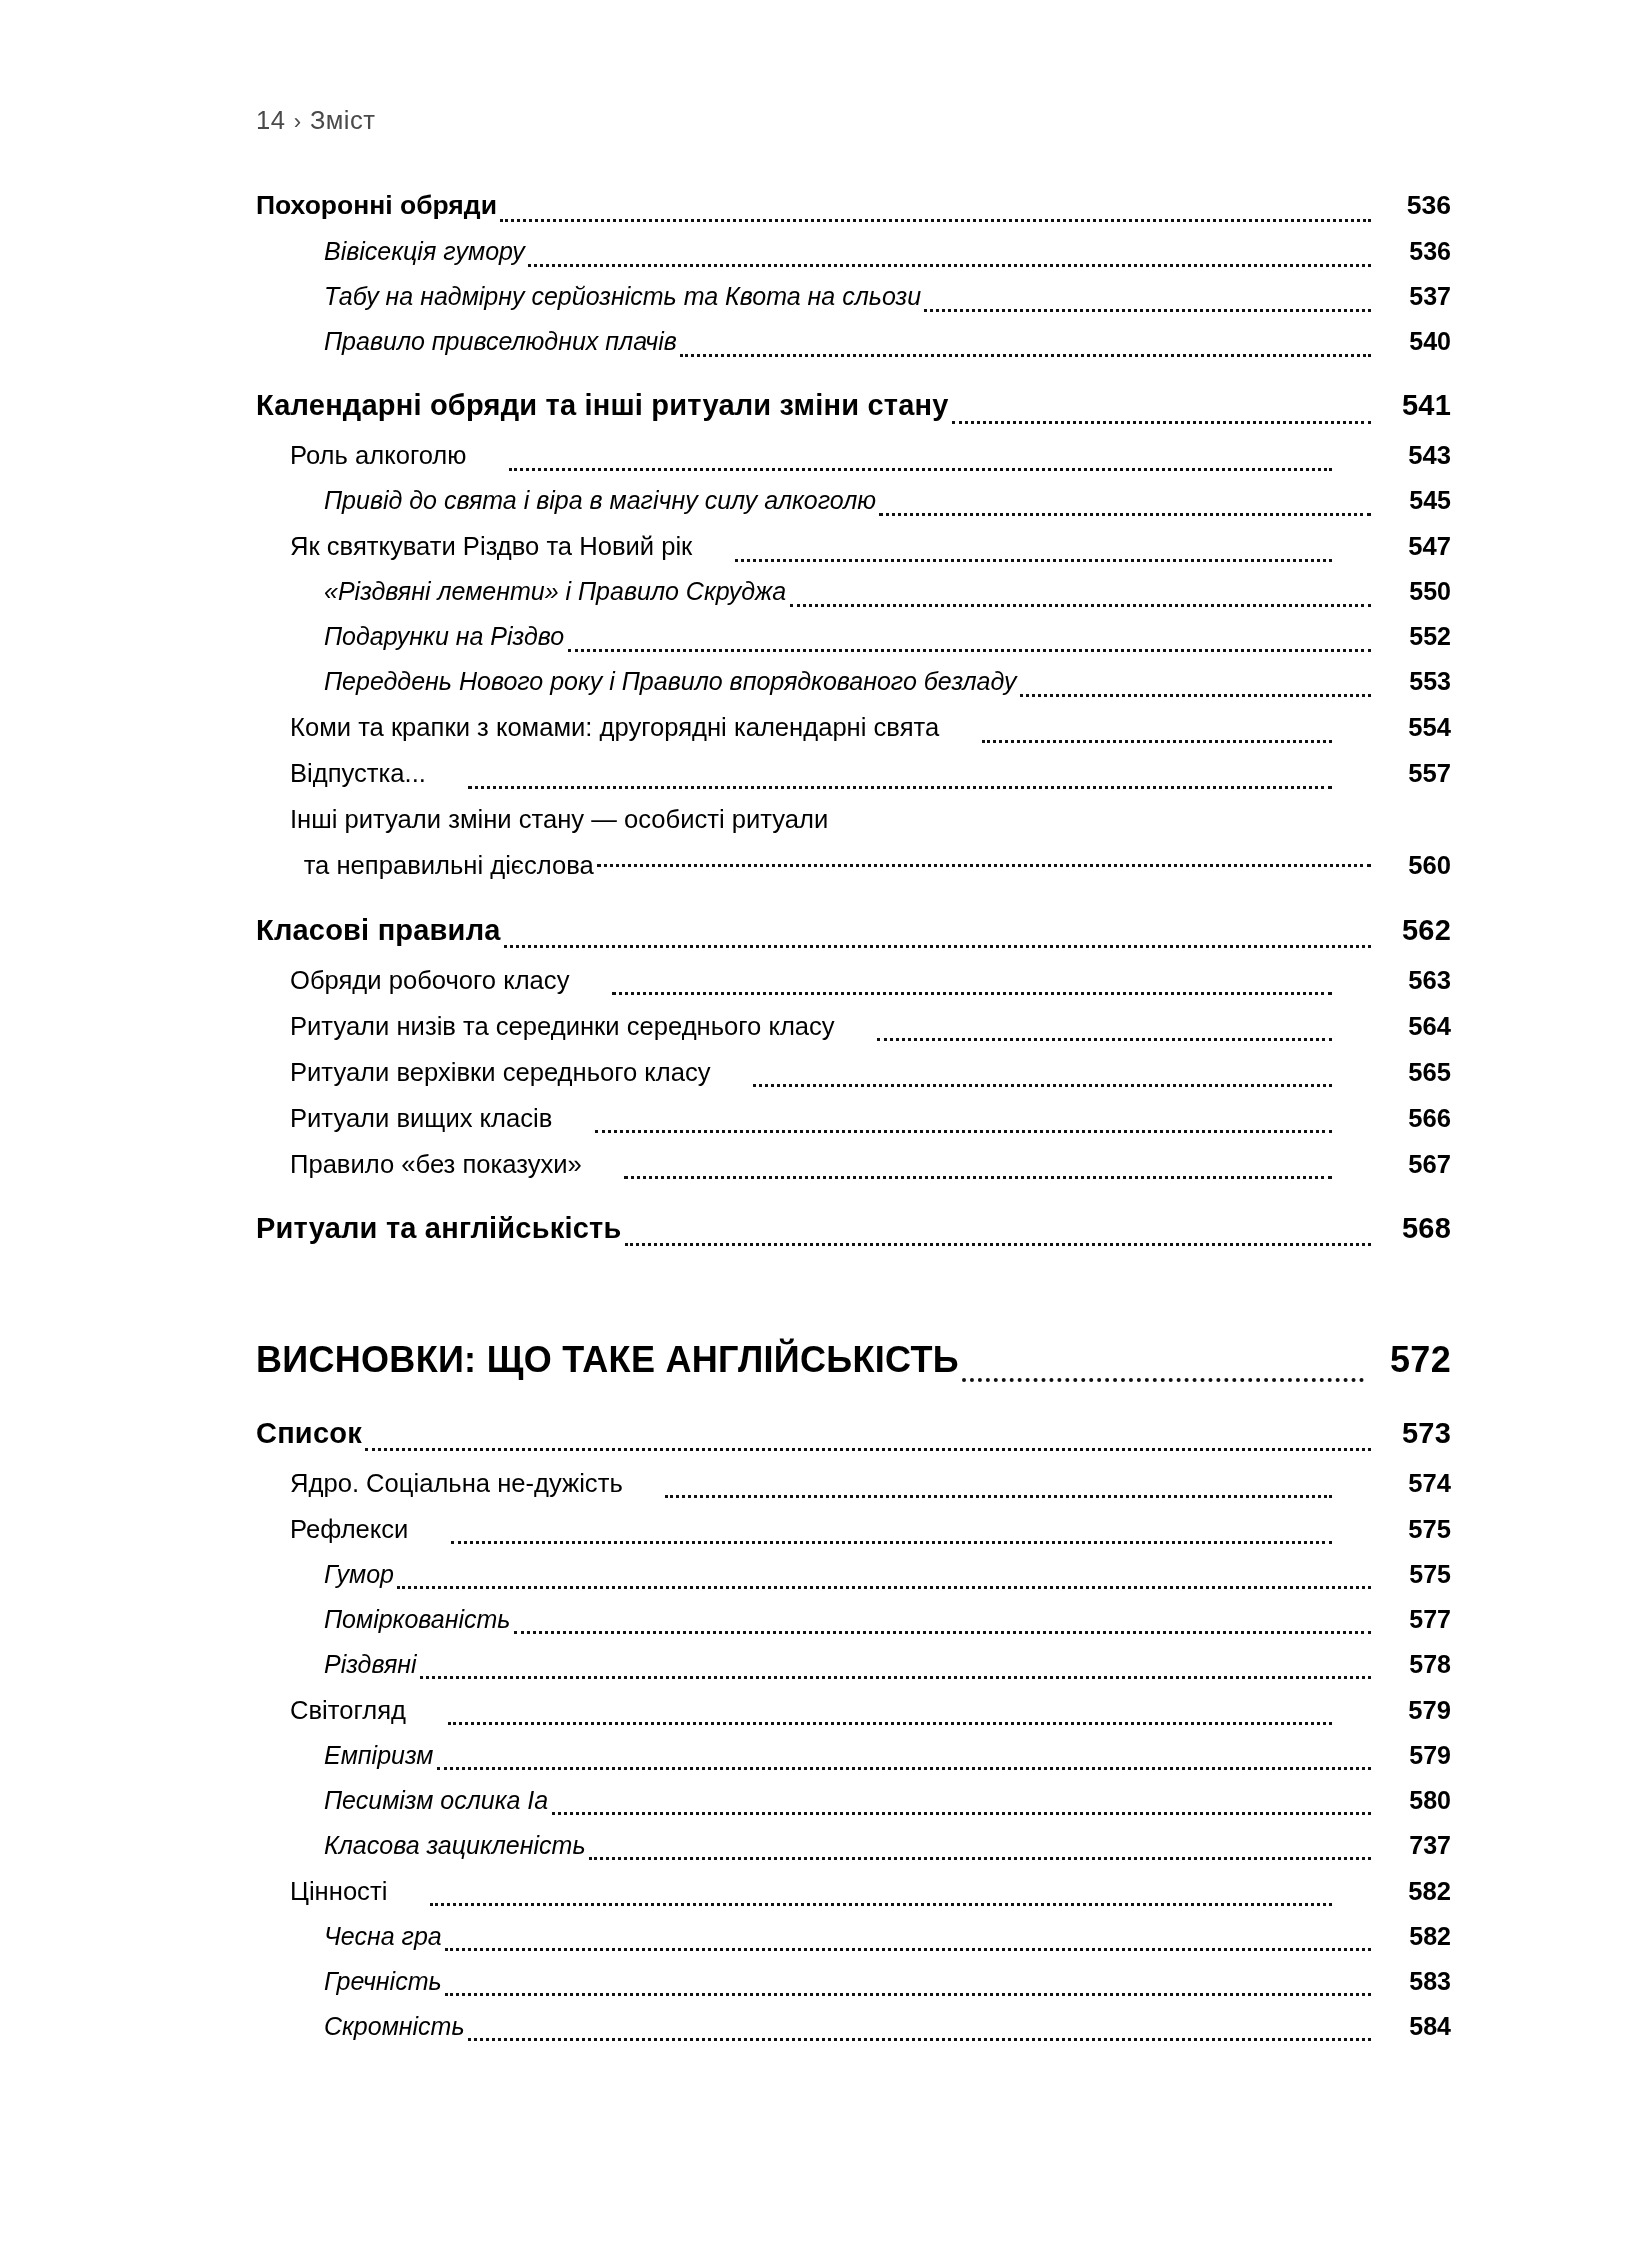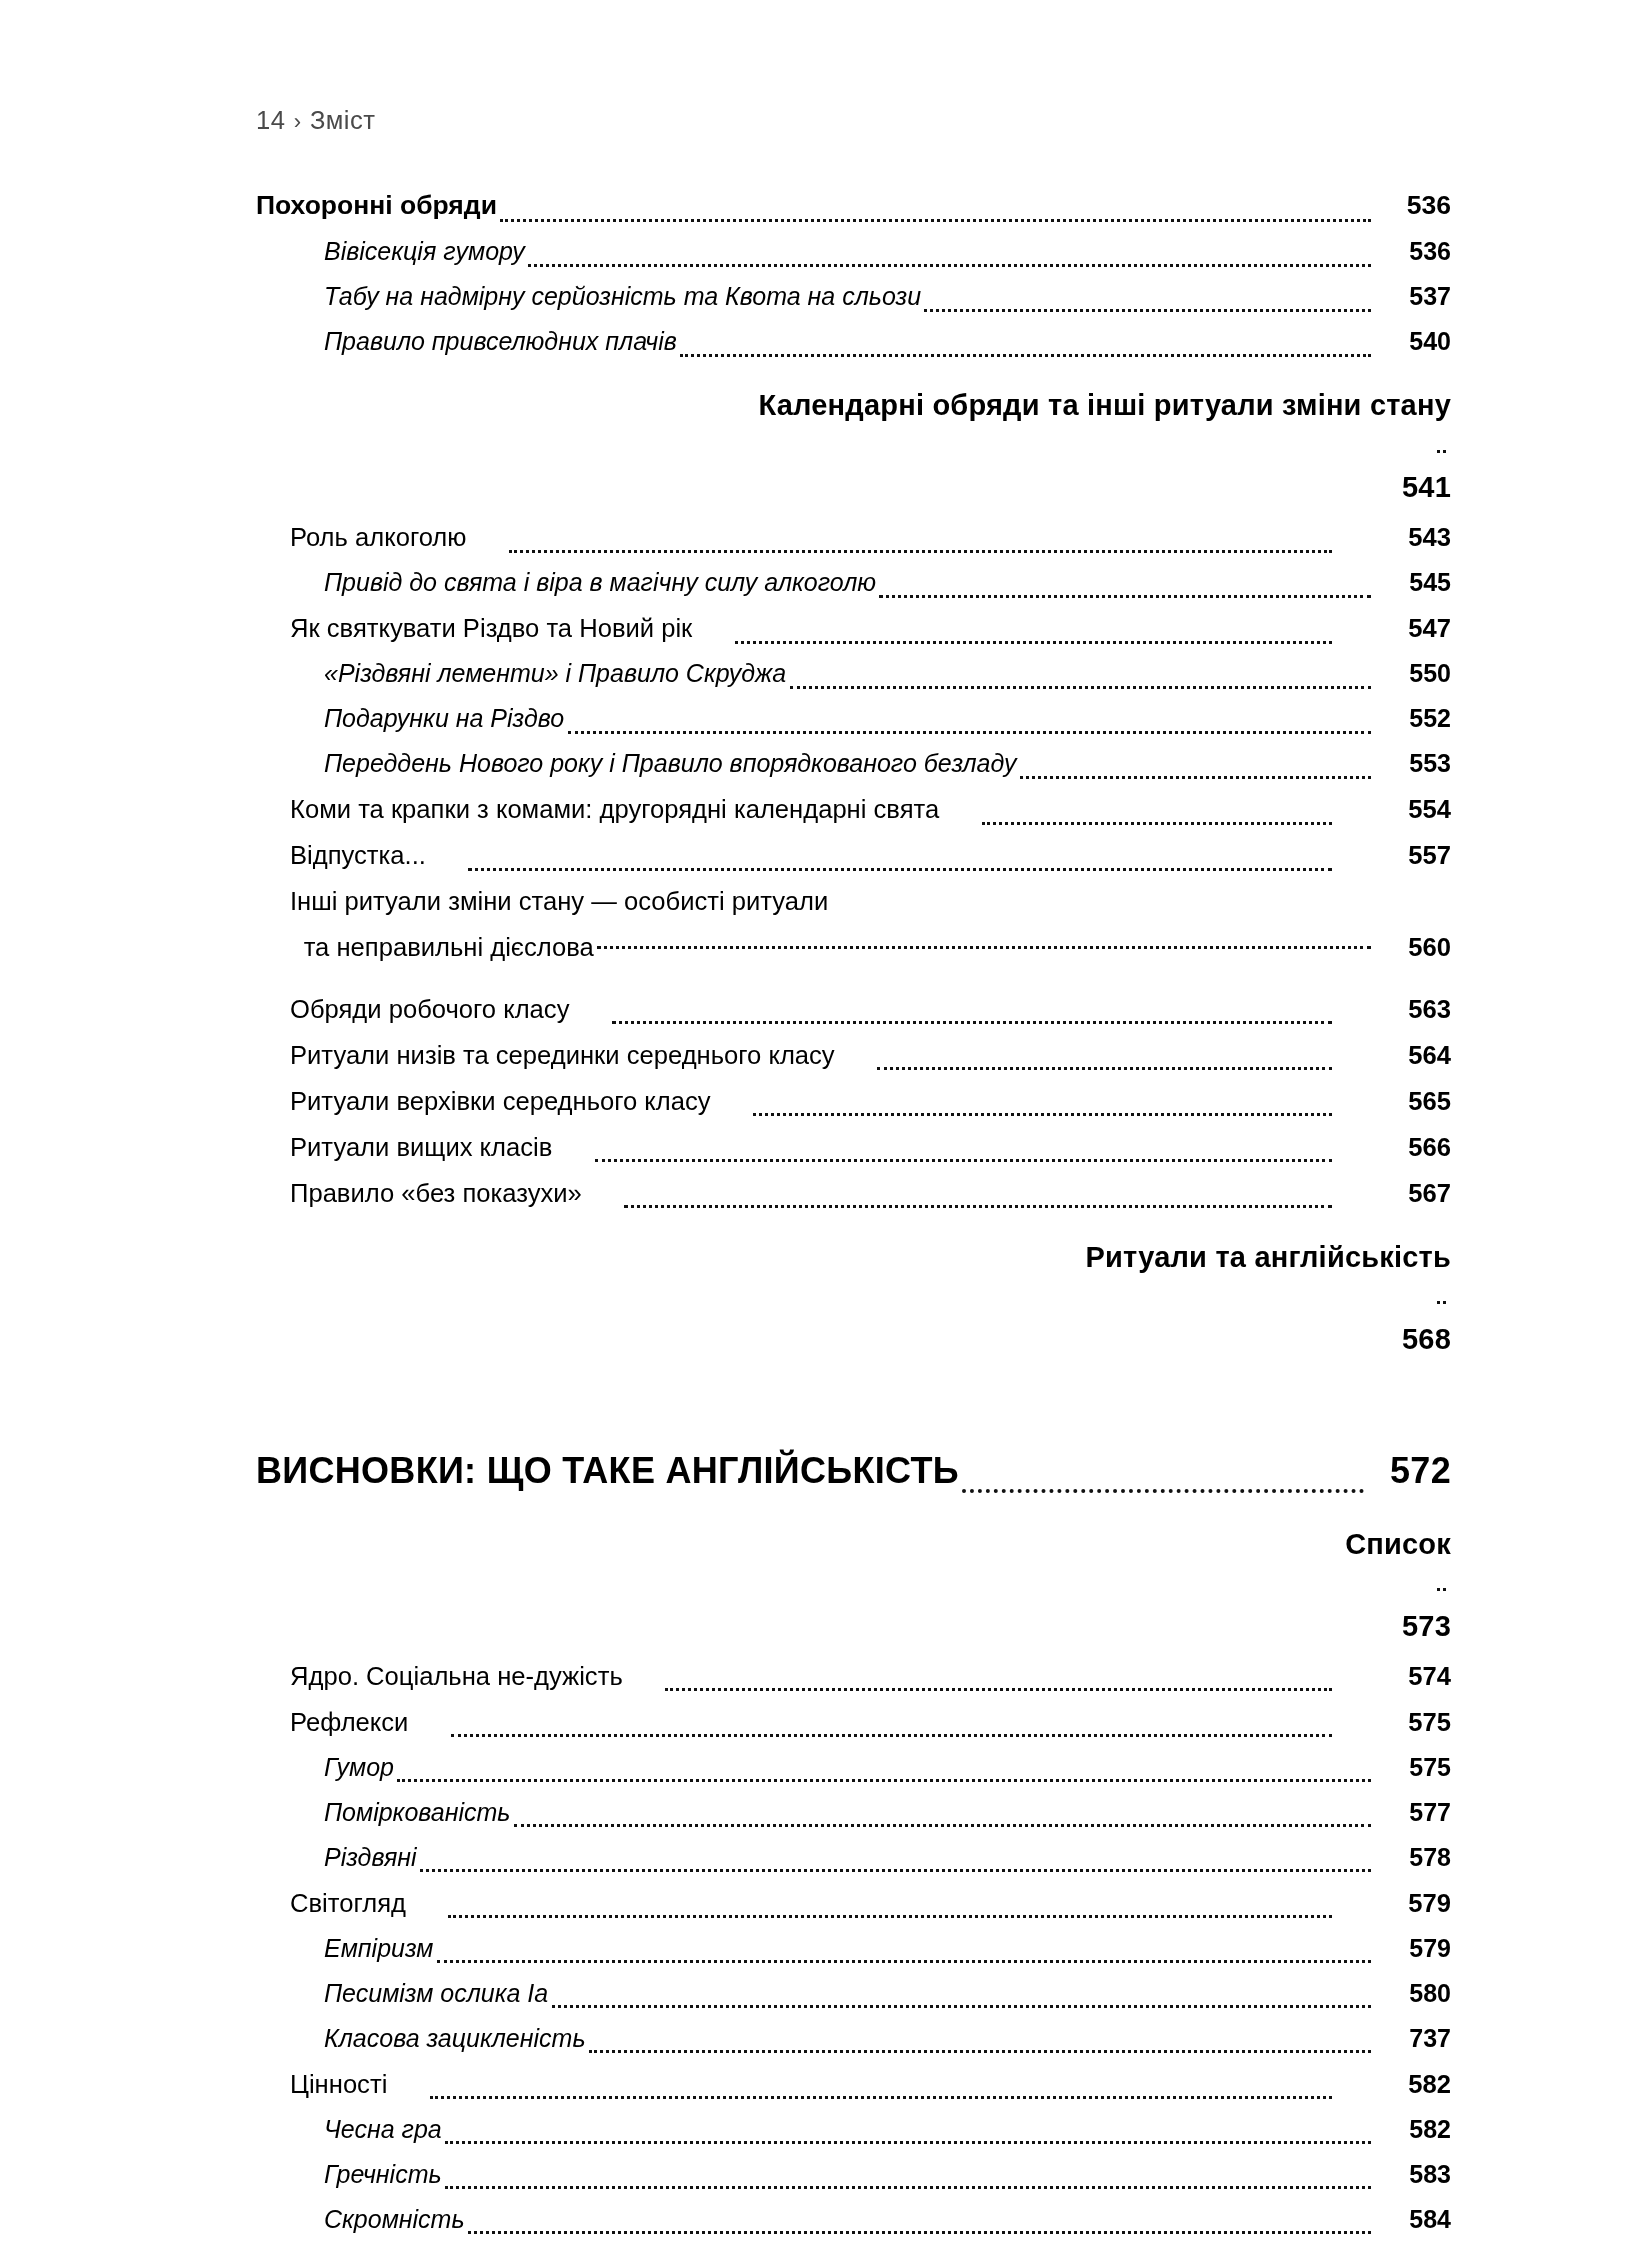--- a/index.html
+++ b/index.html
@@ -91,21 +91,20 @@
   .lvl-head .page-no { font-weight: 700; width: 75px; }
   .lvl-head .leader::before { border-bottom-width: 3.4px; bottom: 0.28em; }
 
   
   .lvl-head-lg {
     font-weight: 700;
     font-size: 29px;
     line-height: 53px;
     padding-left: 0px;
     letter-spacing: 0.2px;
-    flex-direction: column;
   }
   .lvl-head-lg .page-no { font-weight: 700; width: 75px; }
 
   
   .lvl-1 {
     font-weight: 400;
     font-size: 25.6px;
     line-height: 46px;
     padding-left: 34px;
     gap: 39px;
@@ -255,20 +254,25 @@
       </div>
       <div class="row-wrap">
         <div class="first-line">Інші ритуали зміни стану — особисті ритуали</div>
         <div class="second">
           <span class="label">та неправильні дієслова</span>
           <span class="leader"></span>
           <span class="page-no">560</span>
         </div>
       </div>
       <div class="gap-sm"></div>
+      <div class="row lvl-head-lg">
+        <span class="label">Класові правила</span>
+        <span class="leader"></span>
+        <span class="page-no">562</span>
+      </div>
       <div class="row lvl-1">
         <span class="label">Обряди робочого класу</span>
         <span class="leader"></span>
         <span class="page-no">563</span>
       </div>
       <div class="row lvl-1">
         <span class="label">Ритуали низів та серединки середнього класу</span>
         <span class="leader"></span>
         <span class="page-no">564</span>
       </div>

